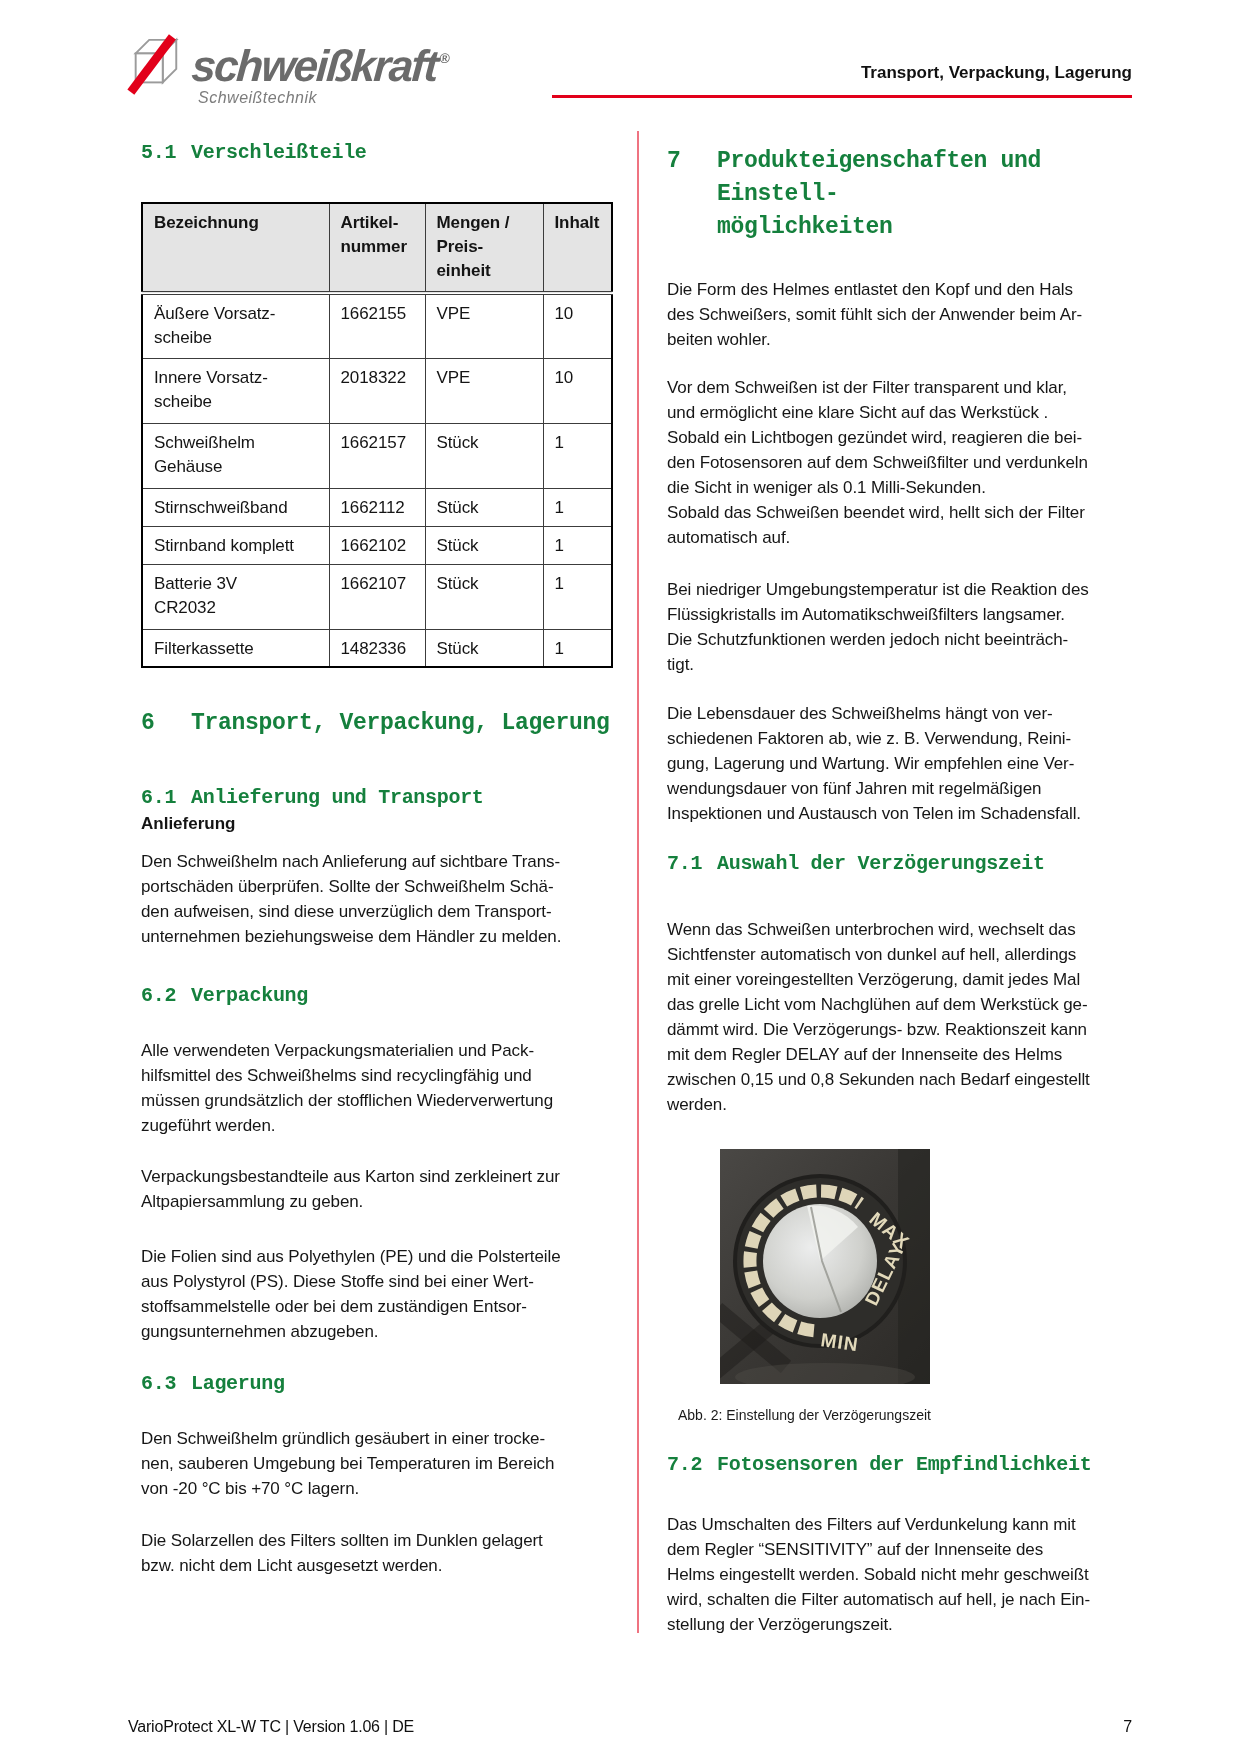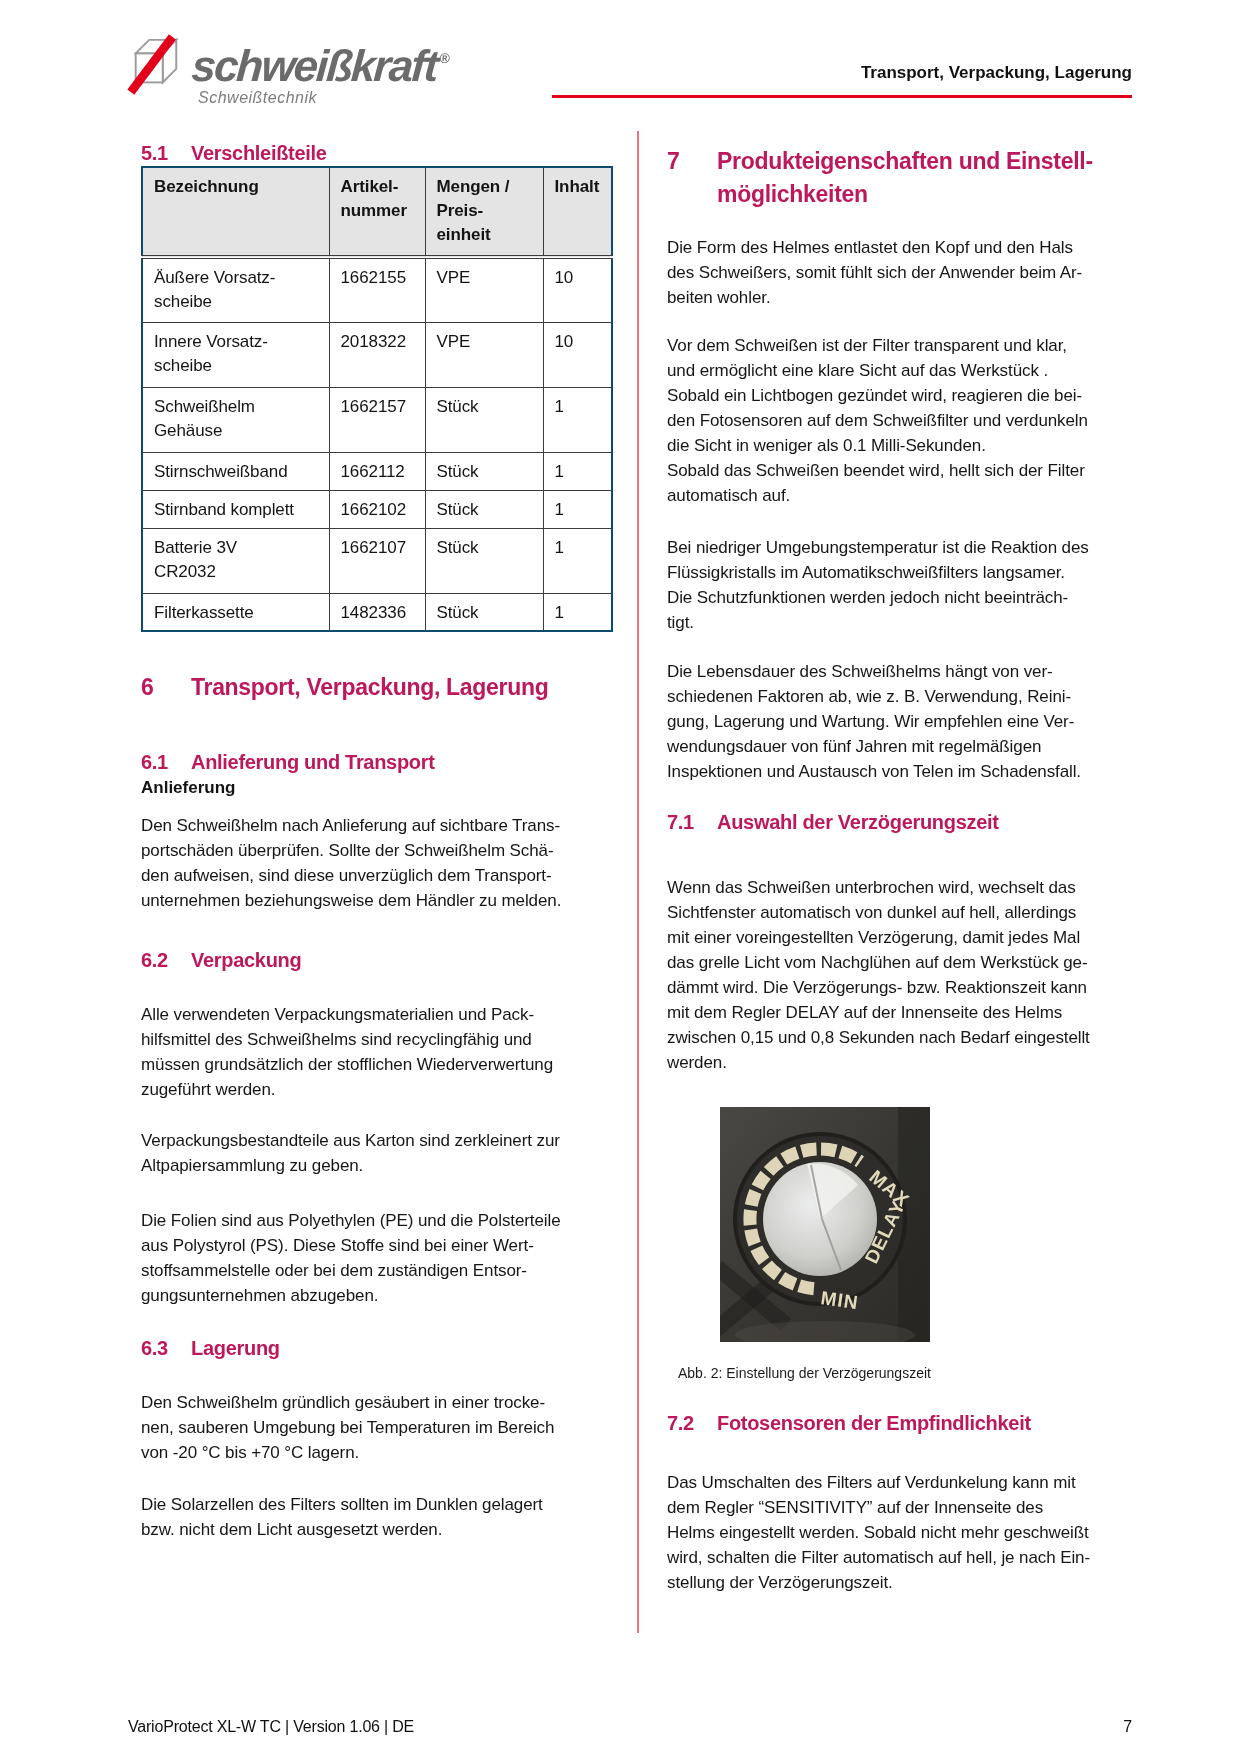--- a/index.html
+++ b/index.html
@@ -23,31 +23,31 @@
     position:absolute; top:63px; right:108px;
     font-size:17px; font-weight:bold; color:#111; letter-spacing:0;
   }
   .head-rule { position:absolute; left:552px; top:95px; width:580px; height:3px; background:#e2001a; }
   
   .divider { position:absolute; left:637px; top:131px; width:2px; height:1502px; background:rgba(226,0,26,.55); }
   .col { position:absolute; top:133px; }
   .col-left  { left:141px; width:472px; }
   .col-right { left:667px; width:468px; }
   
-  .heading { display:flex; color:#be185d; letter-spacing:-.3px; }
+  .heading { display:flex; color:#15803d; letter-spacing:-.3px;font-family:Liberation Mono, monospace; }
   .heading .num { flex:none; width:50px; }
   .heading .ttl { white-space:pre-line; }
   .h1 { font-size:23px; font-weight:bold; line-height:33px; }
   .h2 { font-size:20px; font-weight:bold; line-height:26px; }
   .subhead { font-size:17px; font-weight:bold; line-height:25px; }
   
   .para { font-size:17px; line-height:25px; white-space:pre-line; color:#161616; letter-spacing:-.1px; }
   
-  table.parts { border-collapse:collapse; table-layout:fixed; width:470px; 
-                border:2px solid #0c4a6e; }
+  table.parts { border-collapse:collapse; table-layout:fixed; width:470px; margin-top:36px;
+                border:2px solid #000000; }
   table.parts th, table.parts td {
     border:1px solid #3c3c3c; font-size:17px; line-height:24px;
     vertical-align:top; text-align:left; padding:7px 6px 5px 11px;
     white-space:pre-line; letter-spacing:-.1px;
   }
   table.parts th { background:#e4e4e4; font-weight:bold; border-bottom:4px double #3c3c3c; }
   .cw1{width:187px}.cw2{width:96px}.cw3{width:118px}.cw4{width:69px}
   tr.r-tall{height:65px} tr.r-short{height:38px} tr.r-head{height:90px}
   
   .figure { width:210px; height:235px; margin:32px 0 0 53px; }
@@ -195,21 +195,21 @@
   </div>
 
   <div class="col col-right">
 
     <div class="h1 heading" style="margin-top:12px">
       <span class="num">7</span>
       <span class="ttl">Produkteigenschaften und Einstell-
 möglichkeiten</span>
     </div>
 
-    <div class="para" style="margin-top:24px">Die Form des Helmes entlastet den Kopf und den Hals
+    <div class="para" style="margin-top:33px">Die Form des Helmes entlastet den Kopf und den Hals
 des Schweißers, somit fühlt sich der Anwender beim Ar-
 beiten wohler.</div>
     <div class="para" style="margin-top:23px">Vor dem Schweißen ist der Filter transparent und klar,
 und ermöglicht eine klare Sicht auf das Werkstück .
 Sobald ein Lichtbogen gezündet wird, reagieren die bei-
 den Fotosensoren auf dem Schweißfilter und verdunkeln
 die Sicht in weniger als 0.1 Milli-Sekunden.
 Sobald das Schweißen beendet wird, hellt sich der Filter
 automatisch auf.</div>
     <div class="para" style="margin-top:27px">Bei niedriger Umgebungstemperatur ist die Reaktion des

